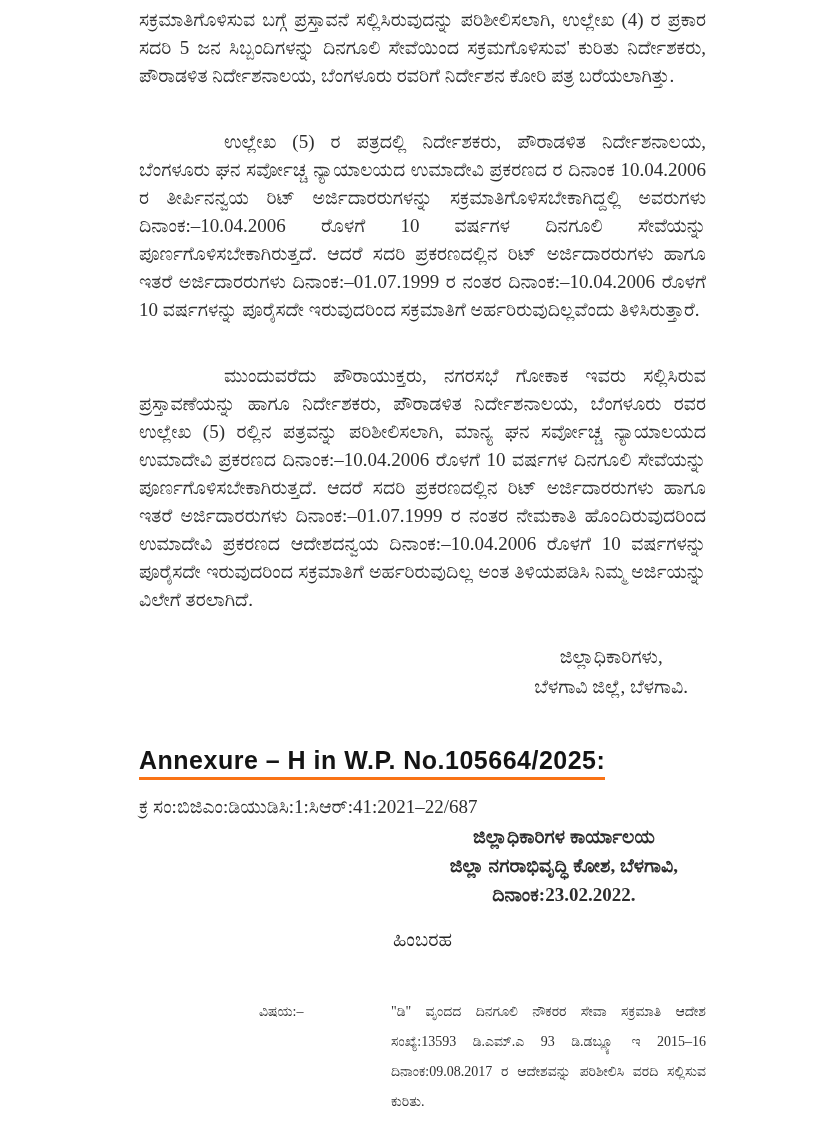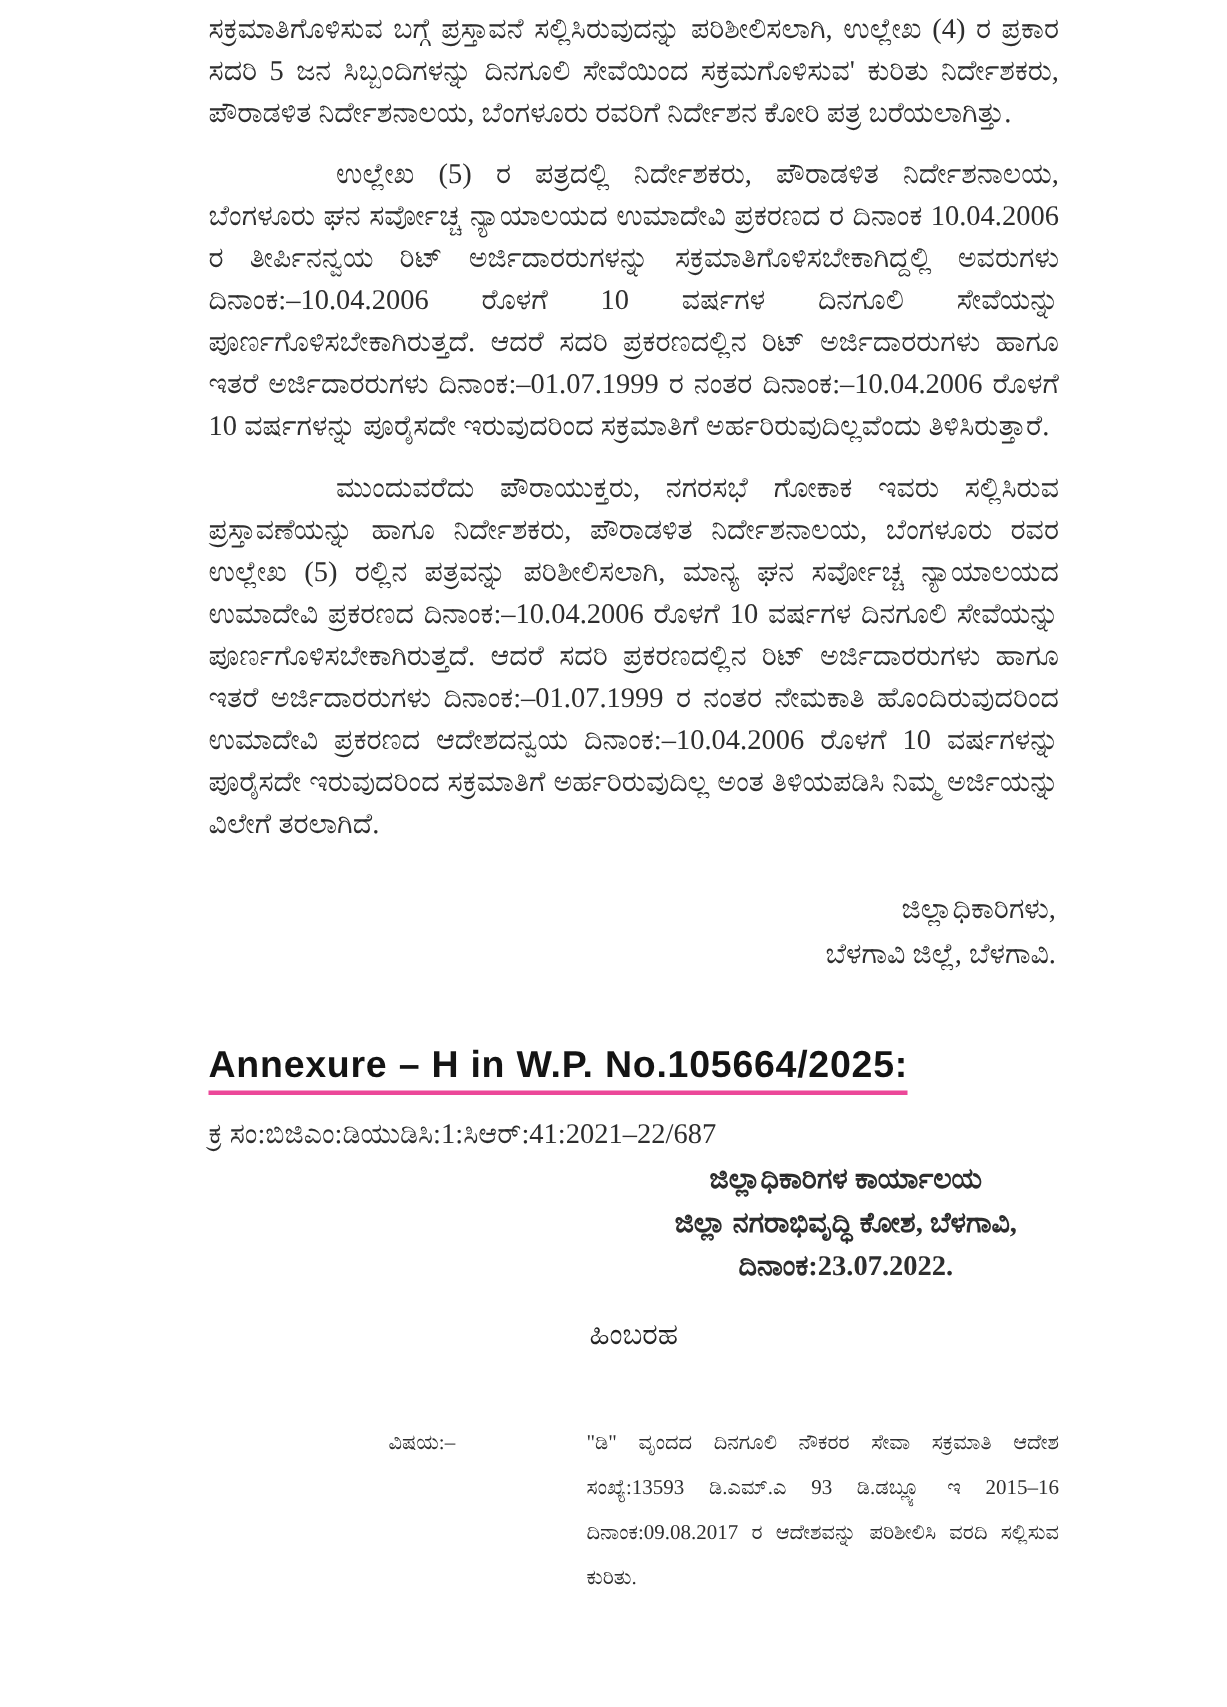--- a/index.html
+++ b/index.html
@@ -16,43 +16,43 @@
     color: #2e2e2e;
     padding: 6px 58px 16px 85px;
     overflow: hidden;
   }
   .body-text .para {
     font-size: 19px;
     line-height: 28px;
     text-align: justify;
     color: #2e2e2e;
   }
-  .body-text .para + .para { margin-top: 13px; }
+  .body-text .para + .para { margin-top: 38px; }
   .body-text .para.indent { text-indent: 85px; }
 
   .signature-block {
-    margin: 28px 2px 0 auto;
+    margin: 28px 18px 0 auto;
     width: max-content;
     max-width: 300px;
-    text-align: right;
+    text-align: center;
     font-size: 19px;
     line-height: 30px;
   }
 
   .annexure-heading {
     margin-top: 44px;
     font-family: "Liberation Sans", sans-serif;
     font-weight: 700;
     font-size: 25px;
     color: #141414;
     letter-spacing: 0.5px;
   }
   .annexure-heading .underline {
     display: inline-block;
-    border-bottom: 3px solid #ec4899;
+    border-bottom: 3px solid #f97316;
     padding-bottom: 2px;
   }
 
   .reference-number {
     margin-top: 16px;
     font-size: 19px;
     color: #2e2e2e;
   }
 
   .office-block {
@@ -105,21 +105,21 @@
 
   <h1 class="annexure-heading">
     <span class="underline">Annexure – H in W.P. No.105664/2025:</span>
   </h1>
 
   <div class="reference-number">ಕ್ರ ಸಂ:ಬಿಜಿಎಂ:ಡಿಯುಡಿಸಿ:1:ಸಿಆರ್:41:2021–22/687</div>
 
   <div class="office-block">
     <div>ಜಿಲ್ಲಾಧಿಕಾರಿಗಳ ಕಾರ್ಯಾಲಯ</div>
     <div>ಜಿಲ್ಲಾ ನಗರಾಭಿವೃದ್ಧಿ ಕೋಶ, ಬೆಳಗಾವಿ,</div>
-    <div>ದಿನಾಂಕ:23.07.2022.</div>
+    <div>ದಿನಾಂಕ:23.02.2022.</div>
   </div>
 
   <div class="section-heading">ಹಿಂಬರಹ</div>
 
   <div class="subject-row">
     <span class="subject-label">ವಿಷಯ:–</span>
     <span class="subject-text">"ಡಿ" ವೃಂದದ ದಿನಗೂಲಿ ನೌಕರರ ಸೇವಾ ಸಕ್ರಮಾತಿ ಆದೇಶ ಸಂಖ್ಯೆ:13593 ಡಿ.ಎಮ್.ಎ 93 ಡಿ.ಡಬ್ಲ್ಯೂ ಇ 2015–16 ದಿನಾಂಕ:09.08.2017 ರ ಆದೇಶವನ್ನು ಪರಿಶೀಲಿಸಿ ವರದಿ ಸಲ್ಲಿಸುವ ಕುರಿತು.</span>
   </div>
 
 </div>

